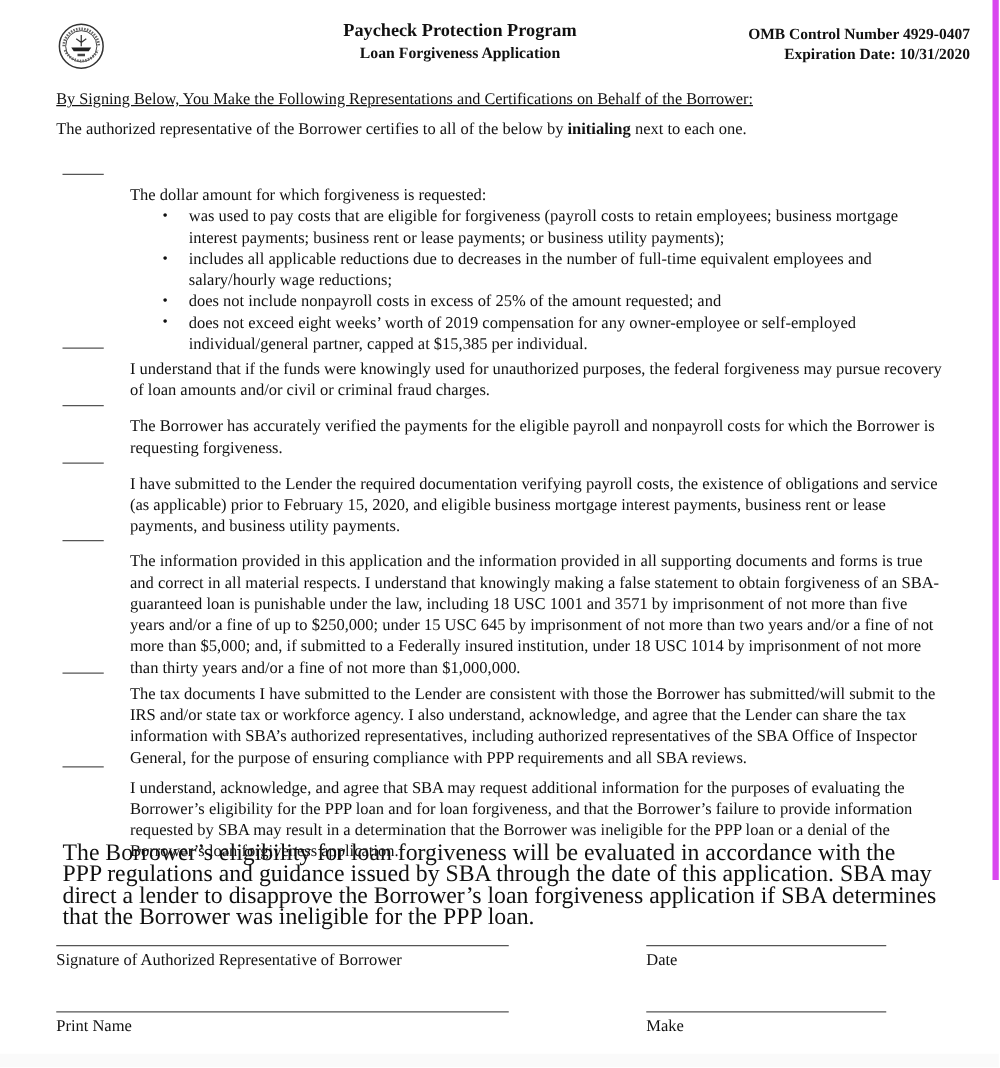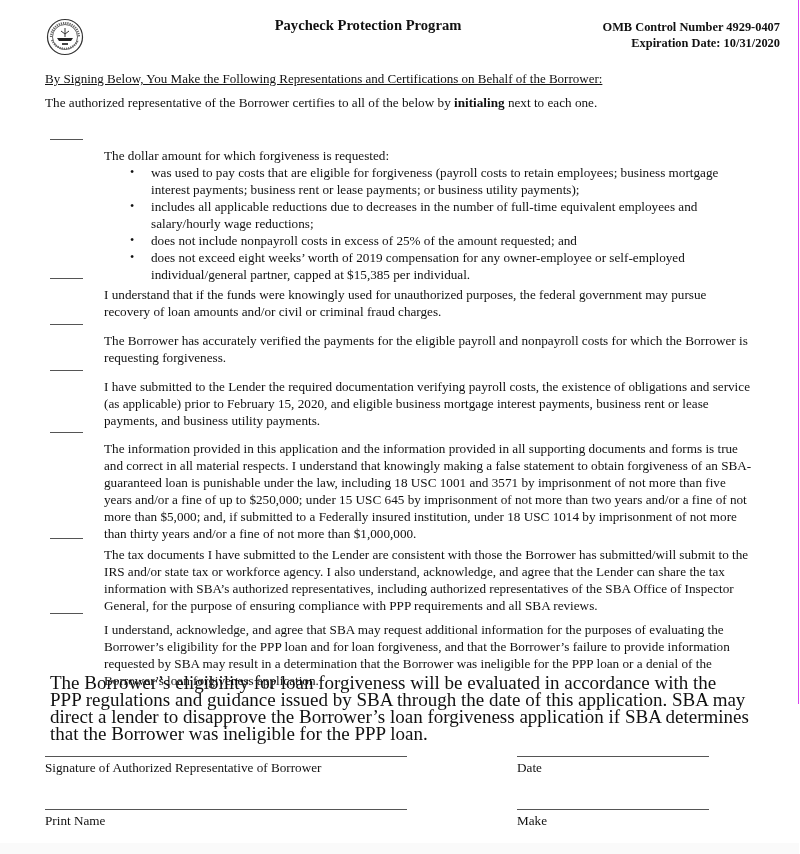--- a/index.html
+++ b/index.html
@@ -4,21 +4,21 @@
 <style>
   * { box-sizing: border-box; margin: 0; padding: 0; }
   html, body { width: 800px; height: 854px; background: #ffffff; overflow: hidden; }
   body {
     position: relative;
     font-family: "Liberation Serif", "DejaVu Serif", serif;
     color: #111;
     font-size: 13.2px;
     line-height: 17px;
   }
-  .page { position: absolute; left: 0; top: 0; width: 799px; height: 704px; background: #fff; border-right: 1px solid #d946ef; }
+  .page { position: absolute; left: 0; top: 0; width: 799px; height: 704px; background: #fff; border-right: 5px solid #d946ef; }
   .page-bottom { position: absolute; left: 0; top: 843px; width: 799px; height: 11px; background: #fafafa; }
 
   .seal { position: absolute; left: 46px; top: 18px; width: 38px; height: 38px; }
   .title-block { position: absolute; left: 240px; top: 17px; width: 256px; text-align: center; font-weight: bold; }
   .title-main { font-size: 14.6px; line-height: 17px; }
   .title-sub { font-size: 12.6px; line-height: 17px; }
   .omb-block { position: absolute; right: 18px; top: 19px; text-align: right; font-weight: bold; font-size: 12.4px; line-height: 16px; }
 
   .heading { position: absolute; left: 45px; top: 70px; text-decoration: underline; font-size: 13px; }
   .intro { position: absolute; left: 45px; top: 94px; font-size: 13.2px; text-align: center; }
@@ -48,20 +48,21 @@
       <path d="M5 19 A14 14 0 0 1 33 19" fill="none" stroke="#666" stroke-width="2.2" stroke-dasharray="1.2 1"></path>
       <path d="M6 22 A14 14 0 0 0 32 22" fill="none" stroke="#666" stroke-width="2.2" stroke-dasharray="1.2 1"></path>
       <path d="M11 20 L27 20 L25 23 L13 23 Z" fill="#222"></path>
       <path d="M19 10 L19 19 M15 13 L19 16 L23 13" stroke="#333" stroke-width="1" fill="none"></path>
       <rect x="16" y="25" width="6" height="2" fill="#444"></rect>
     </svg>
   </div>
 
   <div class="title-block">
     <div class="title-main">Paycheck Protection Program</div>
+    <div class="title-sub">Loan Forgiveness Application</div>
   </div>
 
   <div class="omb-block">
     <div>OMB Control Number 4929-0407</div>
     <div>Expiration Date: 10/31/2020</div>
   </div>
 
   <div class="heading">By Signing Below, You Make the Following Representations and Certifications on Behalf of the Borrower:</div>
 
   <div class="intro">
@@ -76,21 +77,21 @@
         <li><span class="dot">•</span><span>was used to pay costs that are eligible for forgiveness (payroll costs to retain employees; business mortgage interest payments; business rent or lease payments; or business utility payments);</span></li>
         <li><span class="dot">•</span><span>includes all applicable reductions due to decreases in the number of full-time equivalent employees and salary/hourly wage reductions;</span></li>
         <li><span class="dot">•</span><span>does not include nonpayroll costs in excess of 25% of the amount requested; and</span></li>
         <li><span class="dot">•</span><span>does not exceed eight weeks’ worth of 2019 compensation for any owner-employee or self-employed individual/general partner, capped at $15,385 per individual.</span></li>
       </ul>
     </div>
   </div>
 
   <div class="cert" style="top:265px;">
     <div class="blank" style="top:13px;"></div>
-    <div class="text">I understand that if the funds were knowingly used for unauthorized purposes, the federal government may pursue recovery of loan amounts and/or civil or criminal fraud charges.</div>
+    <div class="text">I understand that if the funds were knowingly used for unauthorized purposes, the federal forgiveness may pursue recovery of loan amounts and/or civil or criminal fraud charges.</div>
   </div>
 
   <div class="cert" style="top:311px;">
     <div class="blank" style="top:13px;"></div>
     <div class="text">The Borrower has accurately verified the payments for the eligible payroll and nonpayroll costs for which the Borrower is requesting forgiveness.</div>
   </div>
 
   <div class="cert" style="top:357px;">
     <div class="blank" style="top:13px;"></div>
     <div class="text">I have submitted to the Lender the required documentation verifying payroll costs, the existence of obligations and service (as applicable) prior to February 15, 2020, and eligible business mortgage interest payments, business rent or lease payments, and business utility payments.</div>

